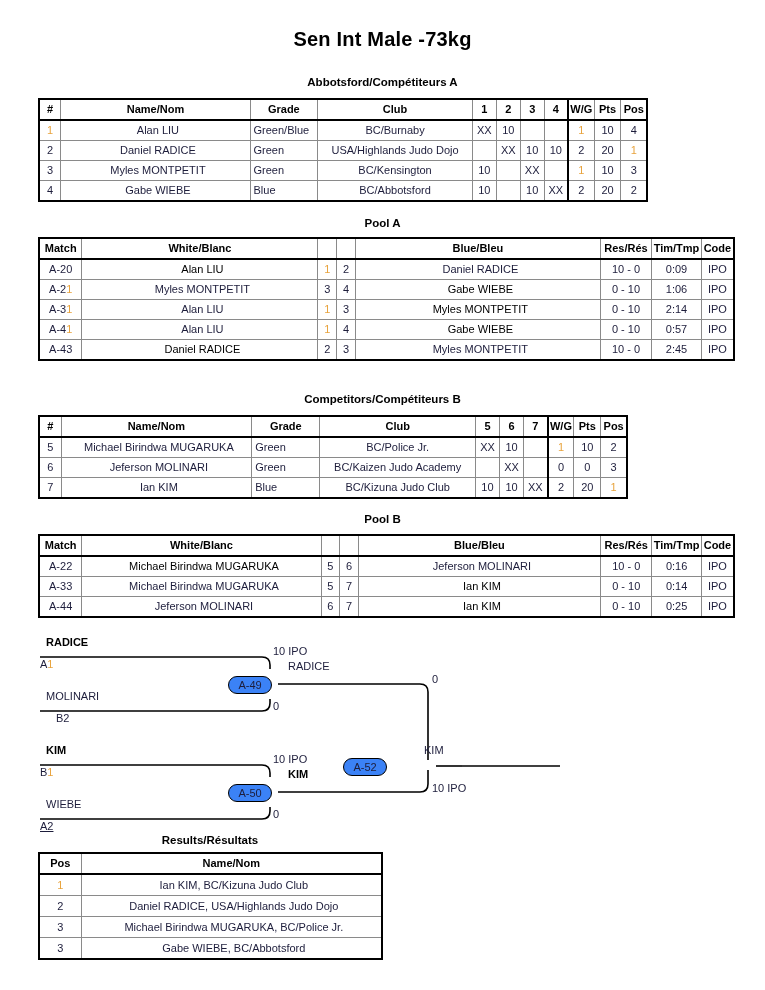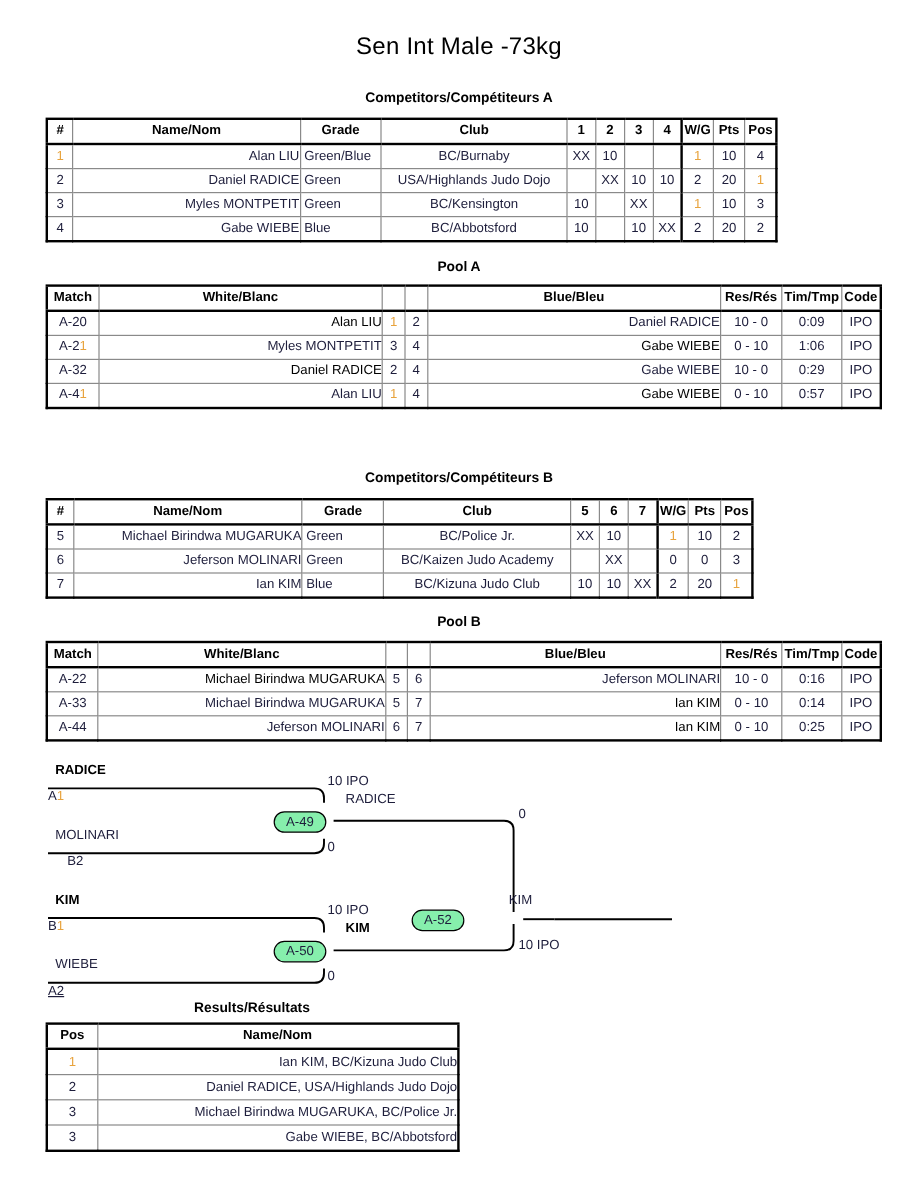--- a/index.html
+++ b/index.html
@@ -10,21 +10,21 @@
   }
   .page{position:relative;width:765px;height:990px;}
 
   
   .logo{position:absolute;left:57px;top:8px;width:100px;height:58px;}
   .logo svg{display:block;}
 
   
   .main-title{
     position:absolute;left:0;top:28px;width:765px;text-align:center;
-    font-size:20px;font-weight:normal;letter-spacing:.2px;color:#000;
+    font-size:20px;font-weight:bold;letter-spacing:.2px;color:#000;
   }
   .section-title{
     position:absolute;width:765px;text-align:center;
     font-size:11.5px;font-weight:bold;color:#000;
   }
   .st-compA{top:76px;}
   .st-poolA{top:217px;}
   .st-compB{top:393px;}
   .st-poolB{top:513px;}
   .st-results{left:0;top:834px;width:420px;}
@@ -32,21 +32,21 @@
   
   table.jt{position:absolute;border-collapse:collapse;font-size:11px;color:#1d1d3b;}
   table.jt td,table.jt th{
     border:1px solid #8a8a8a;padding:0;height:19px;line-height:19px;
     font-weight:normal;overflow:hidden;white-space:nowrap;
   }
   table.jt th{font-weight:bold;color:#000;font-size:11px;}
   table.jt thead th{border-bottom:2px solid #000;border-top:2px solid #000;}
   table.jt{border:2px solid #000;}
   .cell-c{text-align:center;}
-  .cell-l{text-align:right;padding-left:5px !important;margin-left:48px;}
+  .cell-l{text-align:center;padding-left:5px !important;margin-left:48px;}
   .num1{color:#e8a33d;}
   .bold{font-weight:bold;color:#000;}
   .ovf{position:relative;}
   .ovf span{position:absolute;left:3px;top:0;white-space:nowrap;}
 
   
   .grpsep{border-left:2px solid #000 !important;}
 
   
   #tbl-compA{left:38px;top:98px;width:610px;}
@@ -62,34 +62,34 @@
   #tbl-results td{height:20px;line-height:20px;}
 
   
   .bracket{position:absolute;left:0;top:620px;width:765px;height:215px;}
   .bracket svg{display:block;}
   .bk-label{
     position:absolute;font-size:11px;color:#1d1d3b;white-space:nowrap;
   }
   .bk-name{font-weight:bold;color:#000;font-size:11px;}
   .bk-badge{
-    position:absolute;border:1.4px solid #000;border-radius:10px;background:#86efac;
+    position:absolute;border:1.4px solid #000;border-radius:10px;background:#3b82f6;
     font-size:11px;color:#1d1d3b;text-align:center;line-height:16px;
     height:16px;width:42px;
   }
 </style>
 </head>
 <body>
 
 <div class="page">
 
 
   <div class="main-title">Sen Int Male -73kg</div>
 
-  <div class="section-title st-compA">Competitors/Compétiteurs A</div>
+  <div class="section-title st-compA">Abbotsford/Compétiteurs A</div>
   <div class="section-title st-compB">Competitors/Compétiteurs B</div>
   <div class="section-title st-poolA">Pool A</div>
   <div class="section-title st-poolB">Pool B</div>
   <div class="section-title st-results">Results/Résultats</div>
 
   <table class="jt" id="tbl-compA">
     <colgroup>
       <col style="width:22px">
         <col style="width:190px">
         <col style="width:68px">
@@ -219,37 +219,47 @@
           <td class="cell-c">A-2<span class="num1">1</span></td>
           <td class="cell-l">Myles MONTPETIT</td>
           <td class="cell-c">3</td>
           <td class="cell-c">4</td>
           <td class="cell-l bold">Gabe WIEBE</td>
           <td class="cell-c">0 - 10</td>
           <td class="cell-c">1:06</td>
           <td class="cell-c">IPO</td>
         </tr>
         <tr class="pool-row">
-          <td class="cell-c">A-32</td>
-          <td class="cell-l bold">Daniel RADICE</td>
-          <td class="cell-c">2</td>
-          <td class="cell-c">4</td>
-          <td class="cell-l">Gabe WIEBE</td>
-          <td class="cell-c">10 - 0</td>
-          <td class="cell-c">0:29</td>
+          <td class="cell-c">A-3<span class="num1">1</span></td>
+          <td class="cell-l">Alan LIU</td>
+          <td class="cell-c"><span class="num1">1</span></td>
+          <td class="cell-c">3</td>
+          <td class="cell-l bold">Myles MONTPETIT</td>
+          <td class="cell-c">0 - 10</td>
+          <td class="cell-c">2:14</td>
           <td class="cell-c">IPO</td>
         </tr>
         <tr class="pool-row">
           <td class="cell-c">A-4<span class="num1">1</span></td>
           <td class="cell-l">Alan LIU</td>
           <td class="cell-c"><span class="num1">1</span></td>
           <td class="cell-c">4</td>
           <td class="cell-l bold">Gabe WIEBE</td>
           <td class="cell-c">0 - 10</td>
           <td class="cell-c">0:57</td>
+          <td class="cell-c">IPO</td>
+        </tr>
+        <tr class="pool-row">
+          <td class="cell-c">A-43</td>
+          <td class="cell-l bold">Daniel RADICE</td>
+          <td class="cell-c">2</td>
+          <td class="cell-c">3</td>
+          <td class="cell-l">Myles MONTPETIT</td>
+          <td class="cell-c">10 - 0</td>
+          <td class="cell-c">2:45</td>
           <td class="cell-c">IPO</td>
         </tr>
       </tbody>
   </table>
 
   <table class="jt" id="tbl-compB">
     <colgroup>
       <col style="width:22px">
         <col style="width:190px">
         <col style="width:68px">

